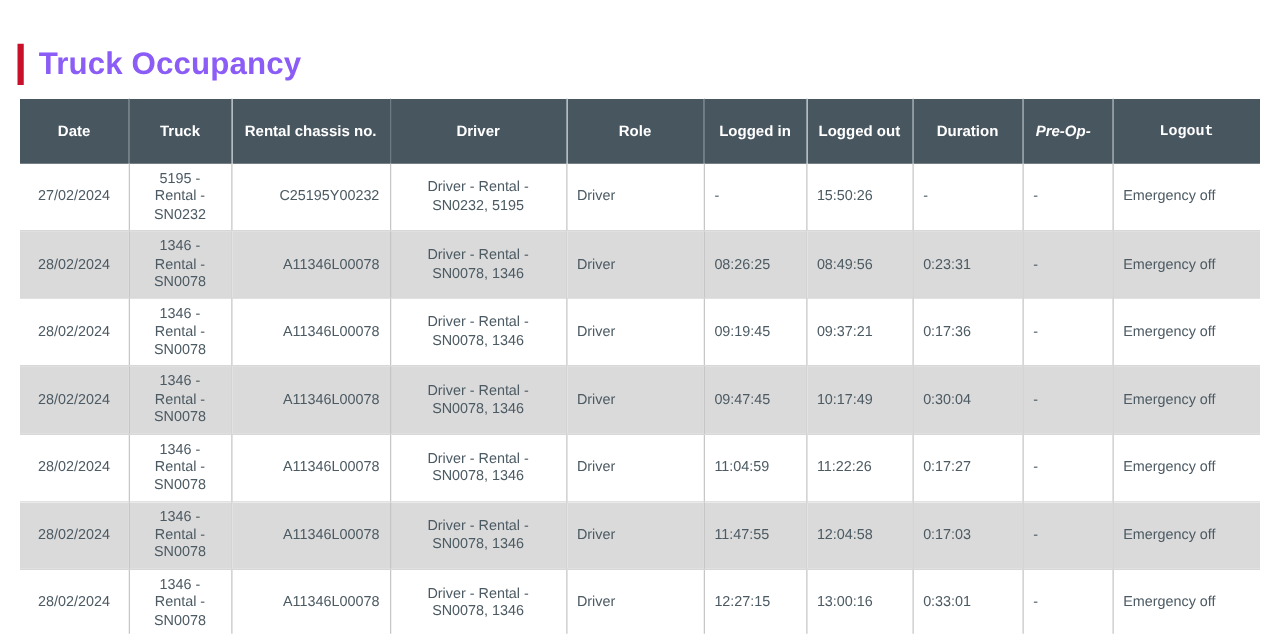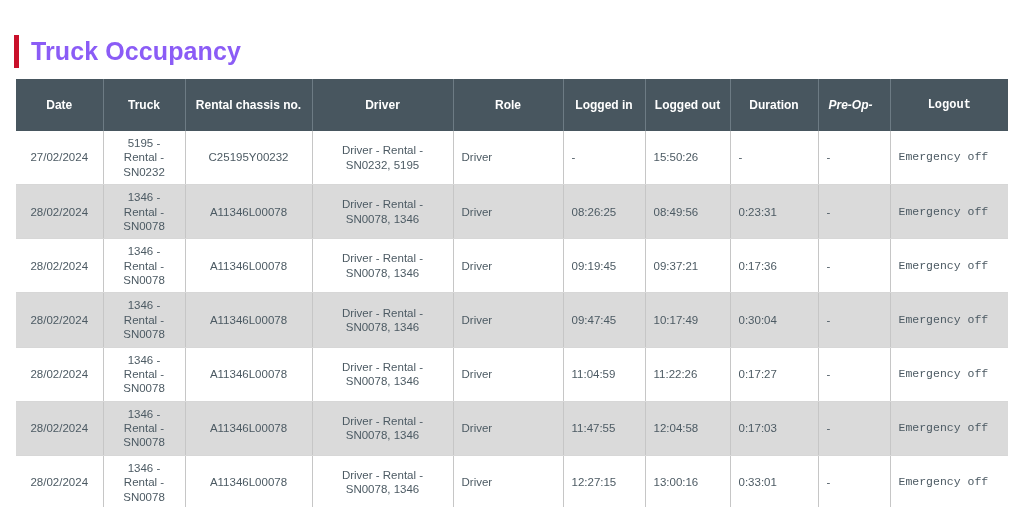--- a/index.html
+++ b/index.html
@@ -83,35 +83,34 @@
     border-bottom: 1px solid #d7d7d7;
     padding: 5px 8px;
     vertical-align: middle;
     color: #4c5a63;
     line-height: 1.25;
     overflow: hidden;
     word-wrap: break-word;
   }
   table.occupancy tbody td:last-child {
     border-right: none;
-    font-family: Liberation Mono, monospace;
   }
   table.occupancy tbody tr:last-child td {
     border-bottom: 1px solid #c6c6c6;
   }
   table.occupancy tbody tr.odd td {
     background: #ffffff;
   }
   table.occupancy tbody tr.even td {
     background: #dadada;
   }
 
   td.c-date      { text-align: center; white-space: nowrap; margin-top: 24px; }
   td.c-truck     { text-align: center; }
-  td.c-chassis   { text-align: center; padding-left: 10px; white-space: nowrap; }
+  td.c-chassis   { text-align: right; padding-left: 10px; white-space: nowrap; }
   td.c-driver    { text-align: center; }
   td.c-role      { text-align: left; padding-left: 10px; }
   td.c-login     { text-align: left; padding-left: 10px; white-space: nowrap; }
   td.c-logout-t  { text-align: left; padding-left: 10px; white-space: nowrap; margin-top: 12px; }
   td.c-duration  { text-align: left; padding-left: 10px; white-space: nowrap; }
   td.c-preop     { text-align: left; padding-left: 10px; }
   td.c-logoutr   { text-align: left; padding-left: 10px; white-space: nowrap; }
 
   
   col.w-date     { width: 87px; }

